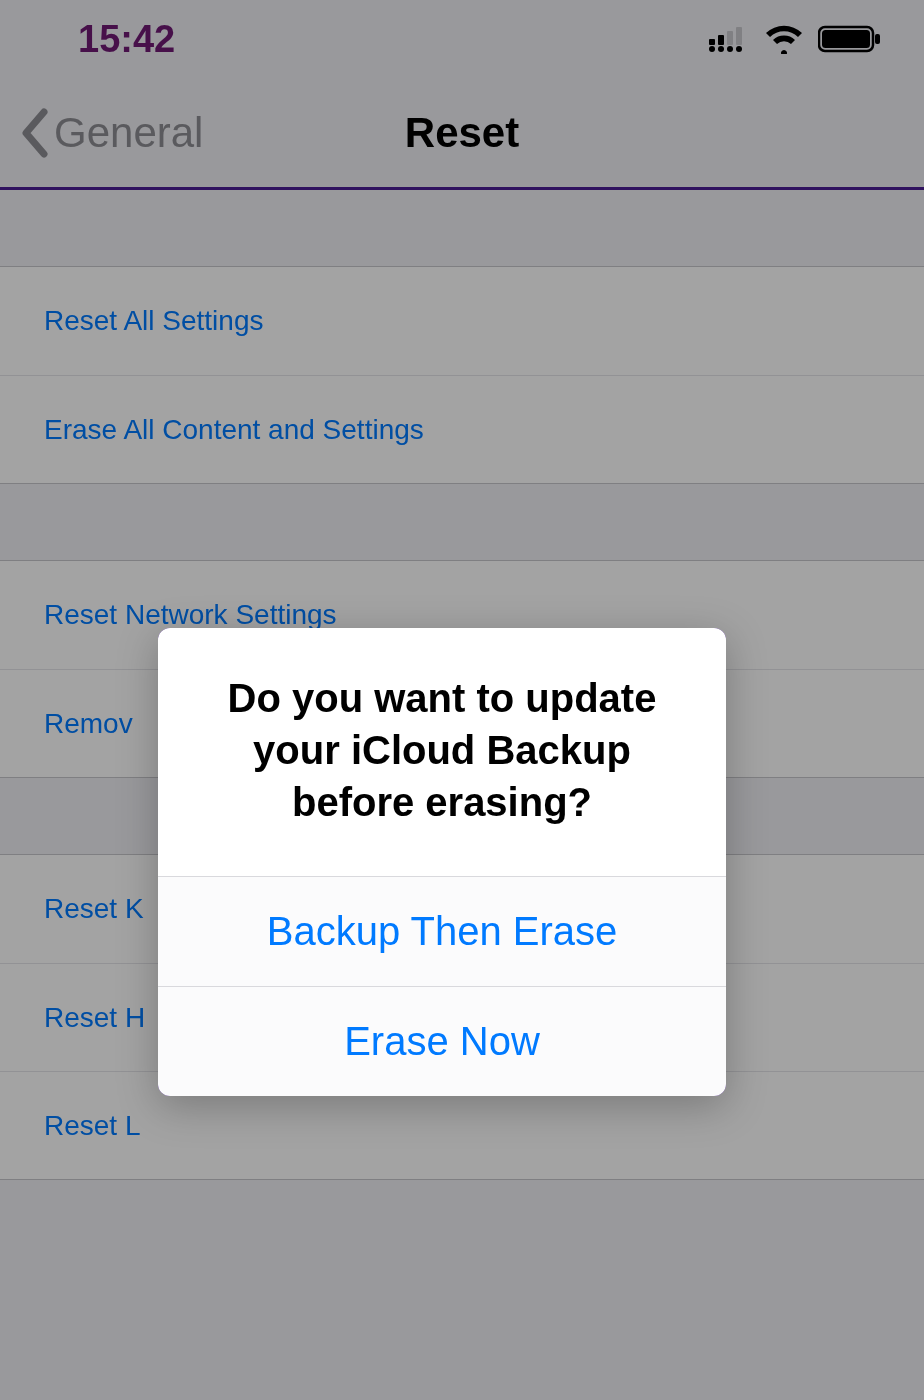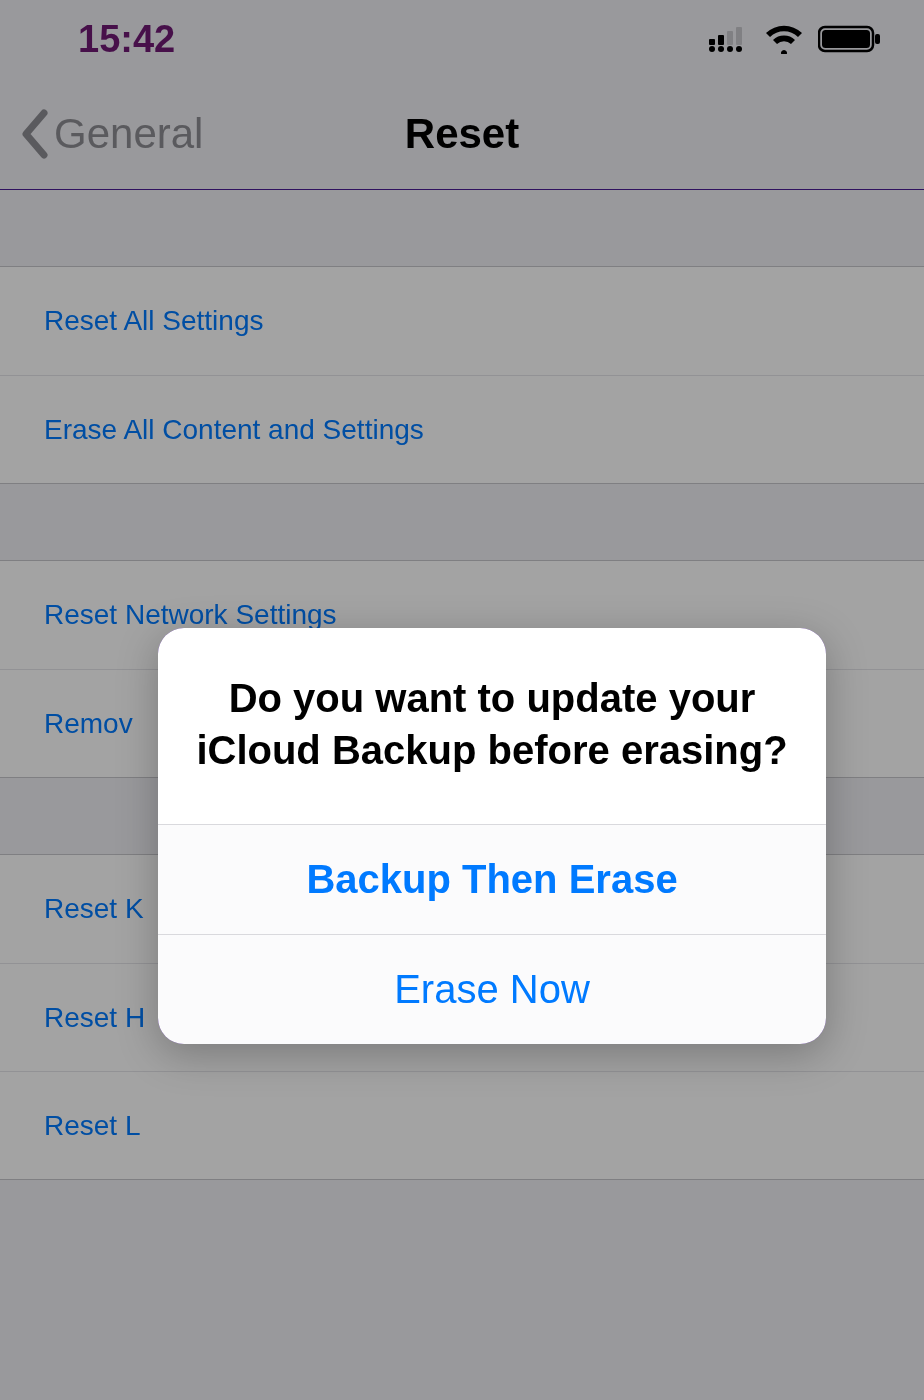--- a/index.html
+++ b/index.html
@@ -32,21 +32,21 @@
   .status-right {
     display: flex;
     align-items: center;
     gap: 14px;
   }
   .cell-icon svg, .wifi-icon svg, .battery-icon svg { display:block; }
 
   
   .nav-header {
     height: 112px;
-    border-bottom: 1px solid #4c1d95;
+    border-bottom: 3px solid #4c1d95;
     display: flex;
     align-items: center;
     position: relative;
     padding: 0 20px;
   }
   .back-btn {
     display: flex;
     align-items: center;
     gap: 4px;
     color: #8e8e93;
@@ -89,23 +89,23 @@
     position: absolute;
     inset: 0;
     background: rgba(0,0,0,0.36);
   }
 
   
   .alert {
     position: absolute;
     left: 158px;
     top: 628px;
-    width: 668px;
+    width: 568px;
     background: #4c1d95;
-    border-radius: 26px;
+    border-radius: 12px;
     overflow: hidden;
     box-shadow: 0 10px 40px rgba(0,0,0,0.25);
   }
   .alert-body {
     padding: 44px 36px 34px 36px;
     text-align: center;
     background: #ffffff;
   }
   .alert-title {
     font-size: 40px;
@@ -123,21 +123,21 @@
     height: 110px;
     display:flex;
     align-items:center;
     justify-content:center;
     font-size: 40px;
     color: #007aff;
     border-top: 1px solid #d9d9dd;
     cursor:pointer;
     background:#fbfbfc;
   }
-  .alert-btn.primary { font-weight:700;text-align:center; }
+  .alert-btn.primary { font-weight:400;text-align:center; }
 </style>
 </head>
 <body>
 
 <div class="screen">
 
   <div class="status-bar">
     <span>15:42</span>
     <div class="status-right">
       <span class="cell-icon">

